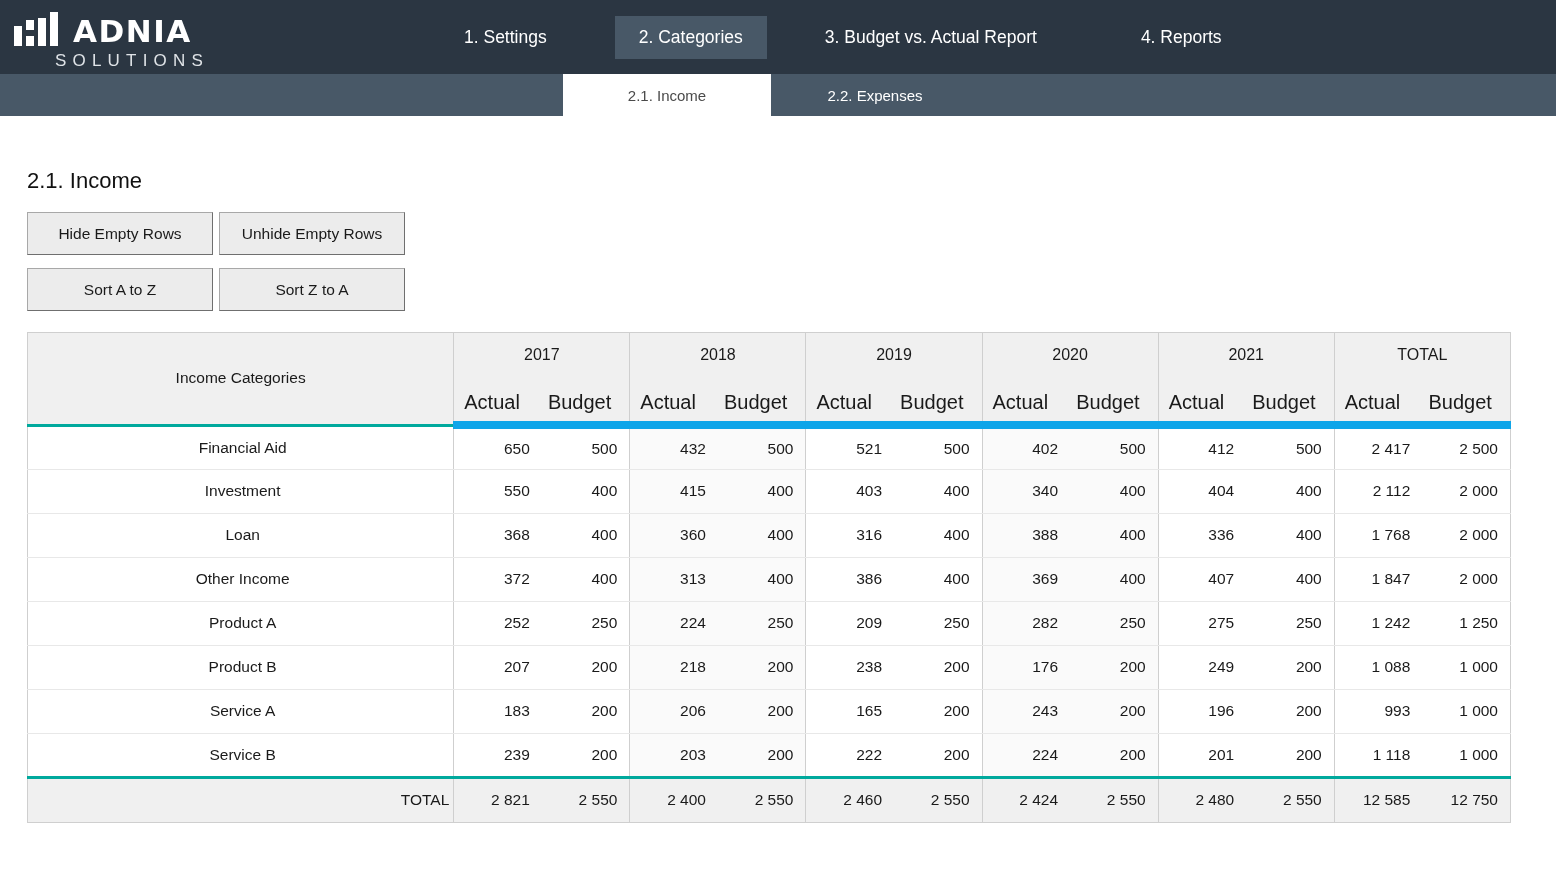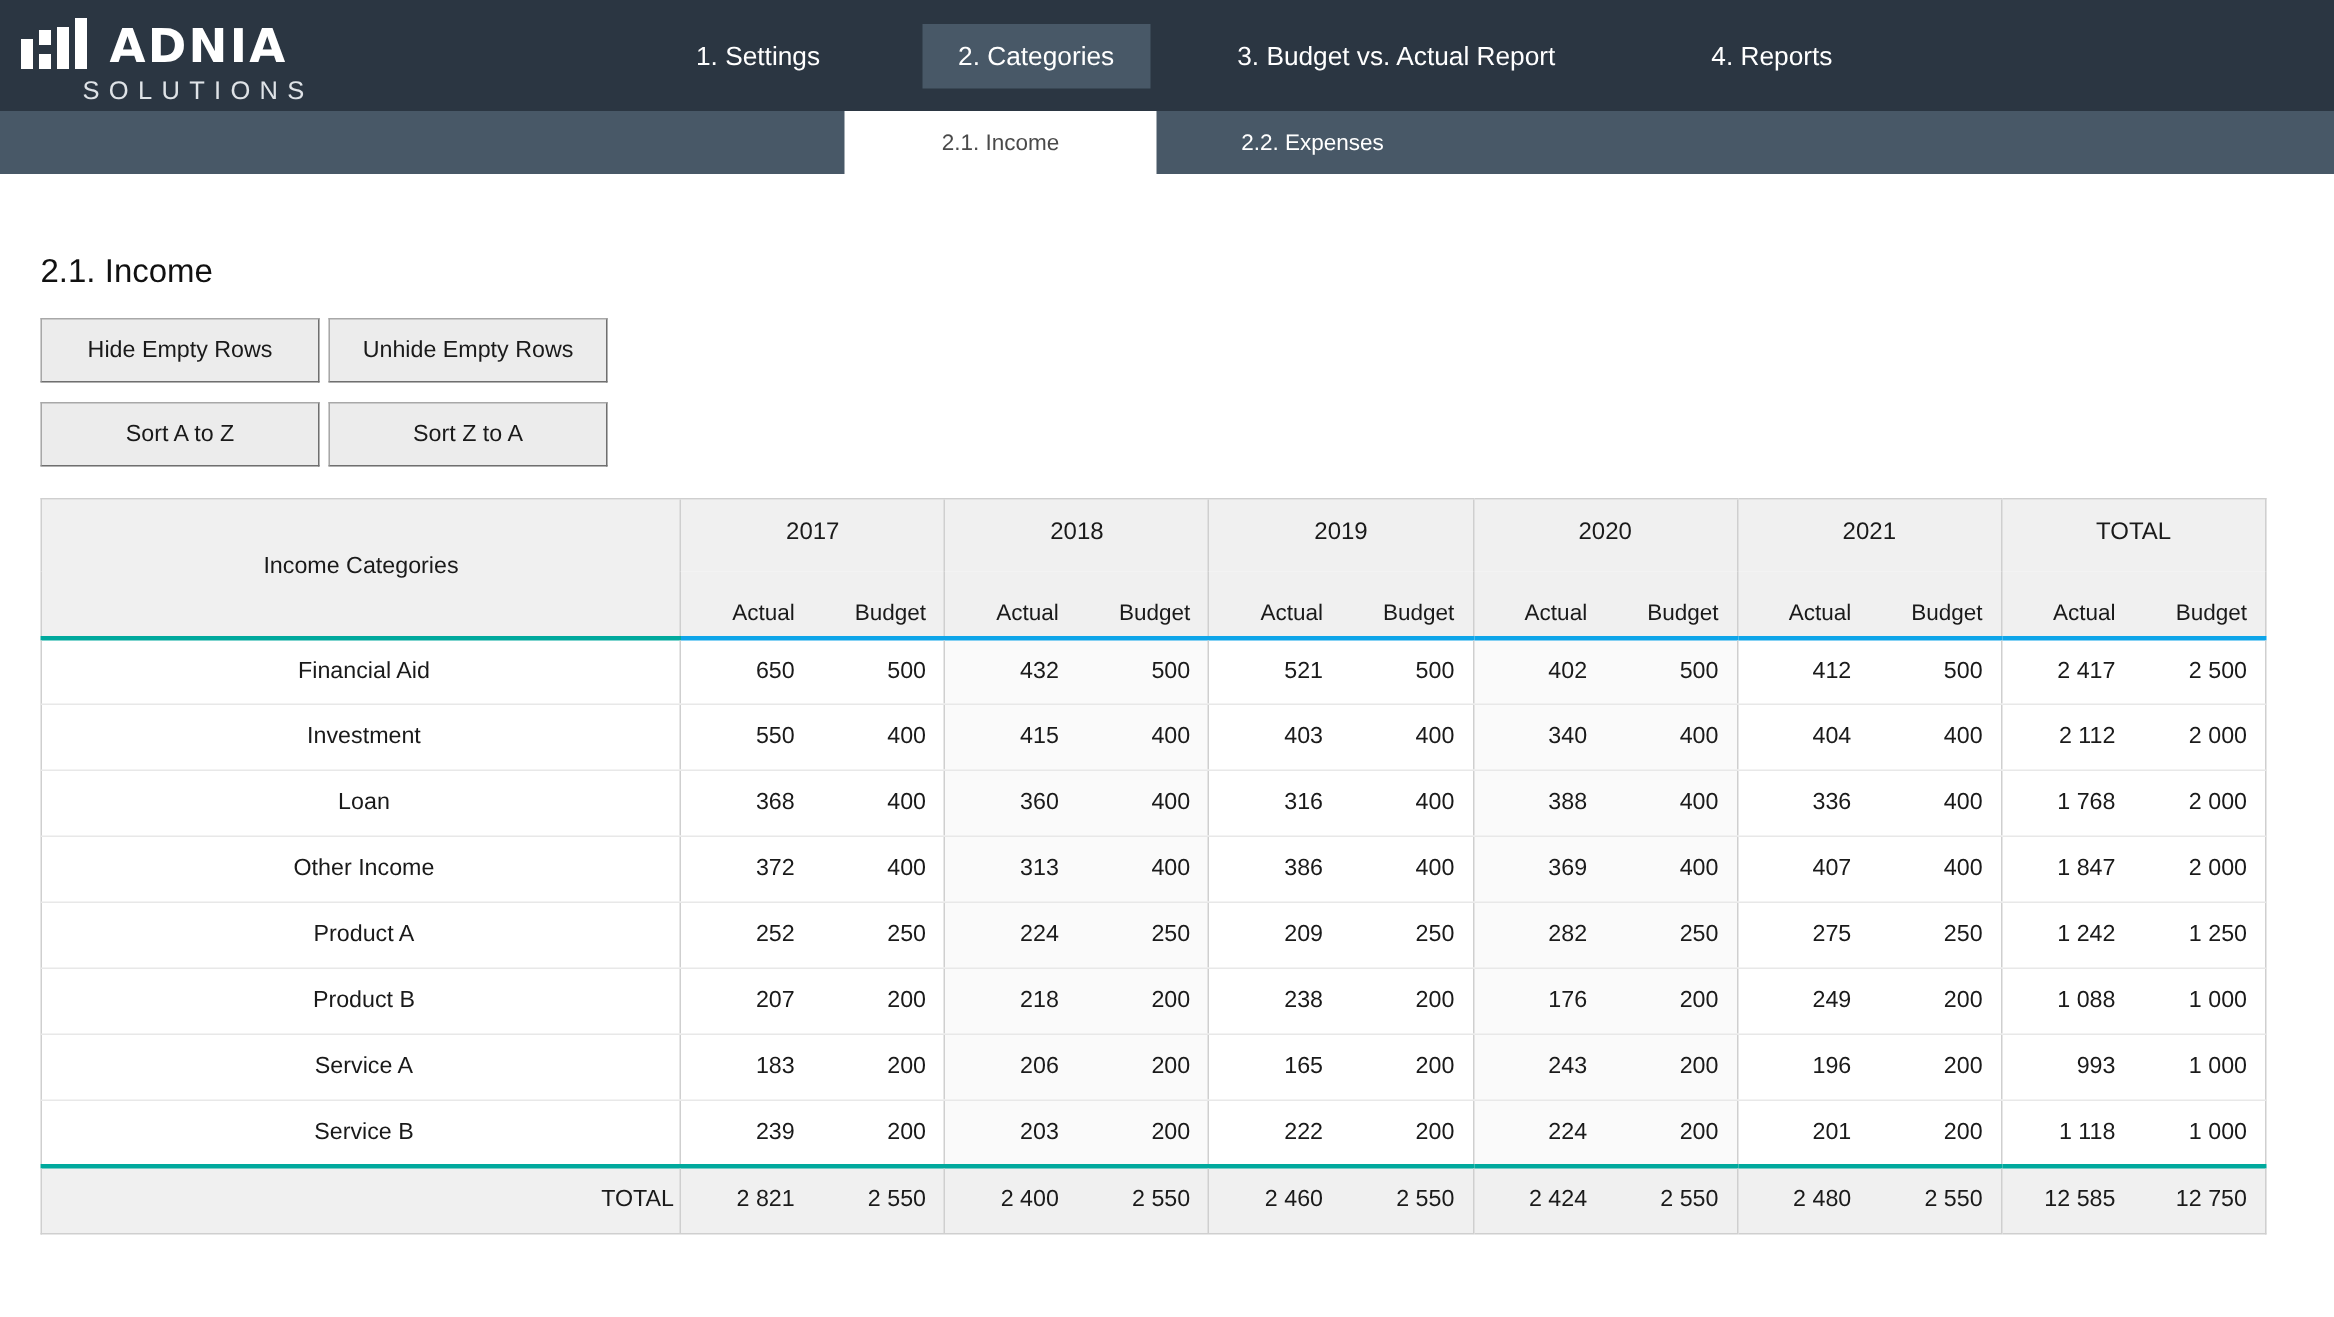--- a/index.html
+++ b/index.html
@@ -198,26 +198,26 @@
     text-align: center;
     height: 44px;
     border-top: 1px solid #cfcfcf;
     border-left: 1px solid #cfcfcf;
     padding-bottom: 4px;
     vertical-align: middle;
     margin-top: 32px;
   }
   th.yr-head.last { border-right: 1px solid #cfcfcf; }
   th.sub-head {
-    font-size: 15px;
+    font-size: 20px;
     height: 44px;
-    text-align: right;
+    text-align: center;
     padding: 0 12px 7px 0;
     vertical-align: bottom;
-    border-bottom: 3px solid #0ea5e9;
+    border-bottom: 8px solid #0ea5e9;
     box-sizing: border-box;
   }
   th.sub-head.grp-start { border-left: 1px solid #cfcfcf; }
   th.sub-head.grp-end-last { border-right: 1px solid #cfcfcf; }
 
   tbody td {
     height: 44px;
     font-size: 15.5px;
     color: #1a1a1a;
     border-bottom: 1px solid #e8e8e8;

